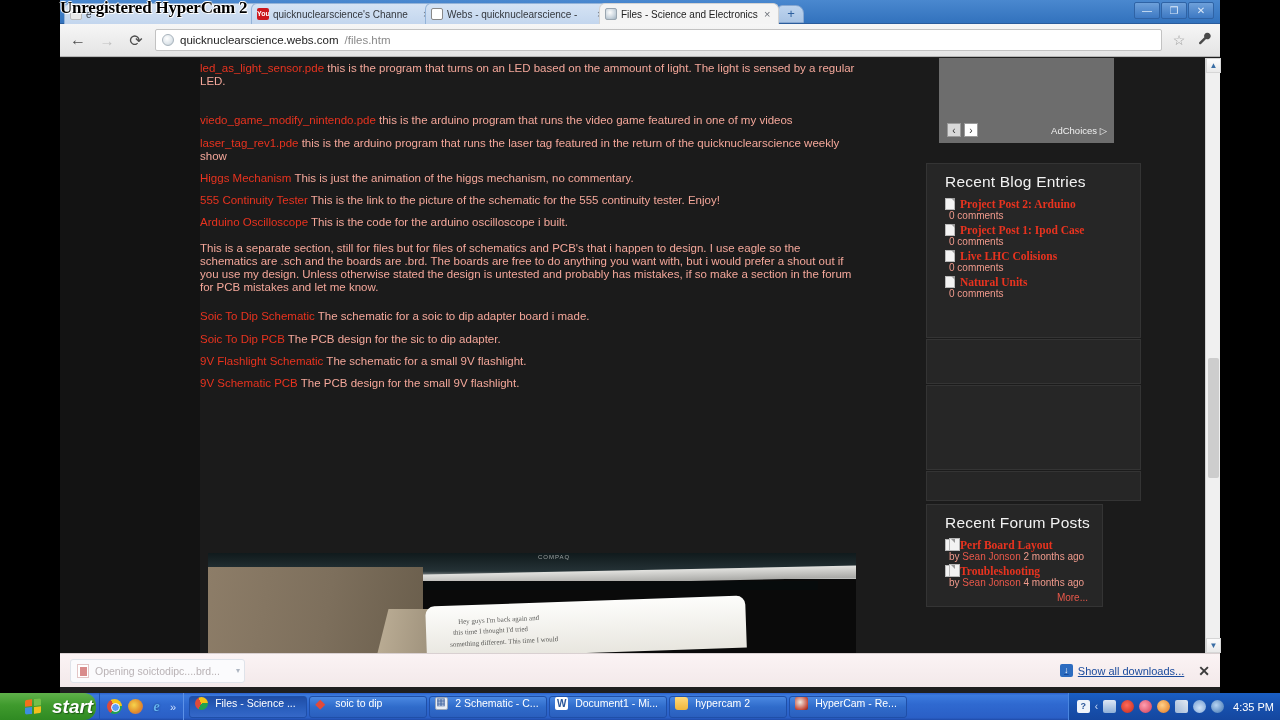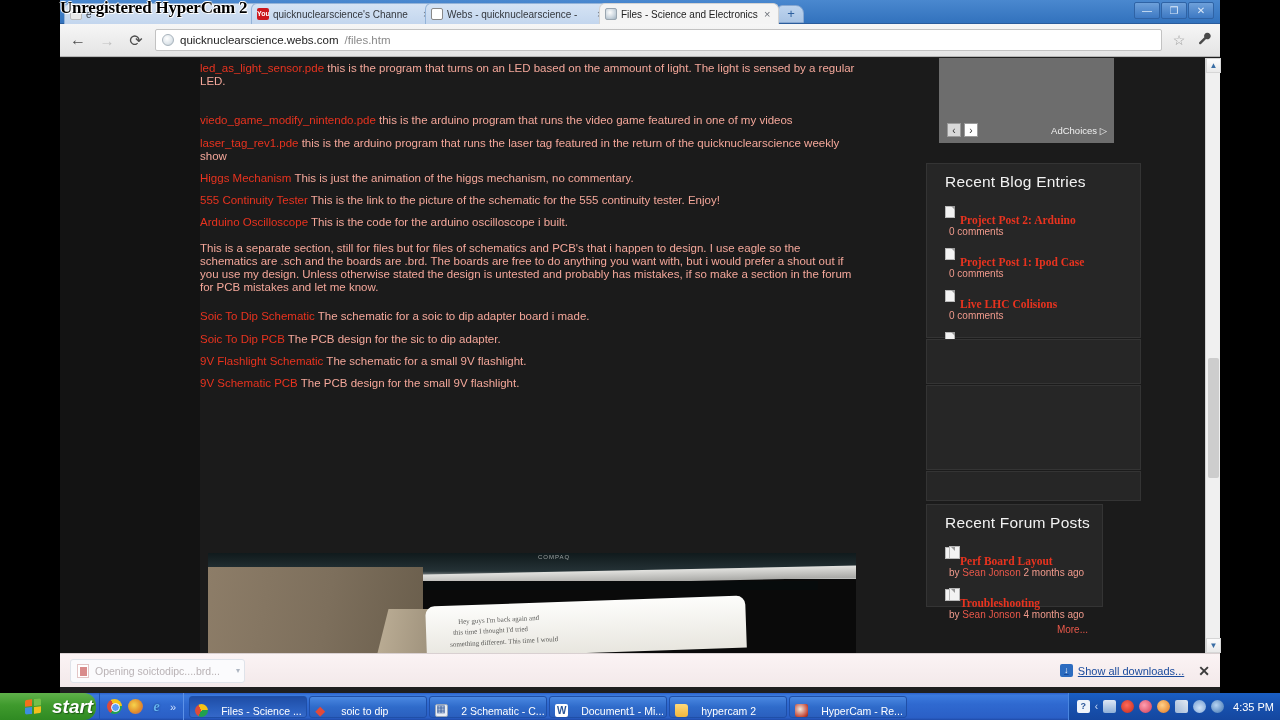--- a/index.html
+++ b/index.html
@@ -227,21 +227,20 @@
     content: ""; position: absolute; right: -1px; top: -1px;
     border-left: 4px solid transparent; border-top: 4px solid #9a9a9a;
   }
   .doc-icon.stack::before {
     content: ""; position: absolute; left: 3px; top: -2px;
     width: 9px; height: 11px; background: #f3f3f3; border: 1px solid #b9b9b9;
   }
   .entry .etitle {
     color: #e8331f; font-size: 11.5px; font-weight: bold;
     font-family: "Liberation Serif", serif;
-    margin-top: 16px;
   }
   .entry .emeta {
     color: #f09a8c; font-size: 10px; padding-left: 4px; margin-top: 0px;
   }
   .entry .emeta .who { color: #e8584a; margin-top: 24px; }
   .more {
     text-align: right; padding: 1px 14px 0 0;
     color: #e8584a; font-size: 10px;
   }
 
@@ -344,21 +343,21 @@
     background: none; color: #63b3f0; font-weight: bold; font-style: italic;
     font-size: 14px; line-height: 15px; text-align: center;
     font-family: "Liberation Serif", serif; text-shadow: 0 0 2px #1d3f7a;
   }
   #quicklaunch .chev { color: #cfe0fb; font-size: 11px; }
   #tasks { display: flex; align-items: center; gap: 2px; padding-left: 5px; flex: 1 1 auto; }
   .task {
     height: 22px; min-width: 118px; max-width: 118px;
     background: linear-gradient(#4a88e2, #2f6bca 50%, #2a5fbe);
     border: 1px solid #1f4fa8; border-radius: 3px;
-    display: flex; align-items: flex-end; gap: 13px; padding: 0 5px;
+    display: flex; align-items: flex-start; gap: 7px; padding: 0 5px;
     color: #fff; font-size: 10.5px; white-space: nowrap; overflow: hidden;
   }
   .task.active { background: linear-gradient(#1f4da6, #2a5fbe 60%, #3568c8); }
   .task .ticon { width: 13px; height: 13px; flex: 0 0 13px; border-radius: 2px; }
   .ticon.chrome {
     border-radius: 50%;
     background: conic-gradient(from 210deg, #dd4b39 0 120deg, #f5c315 0 240deg, #21a14f 0 360deg);
   }
   .ticon.eagle { background: none; color: #e24a3a; font-size: 13px; line-height: 13px; }
   .ticon.sch  { background: #e9eef5; border: 1px solid #9aa8bb; position: relative; }

